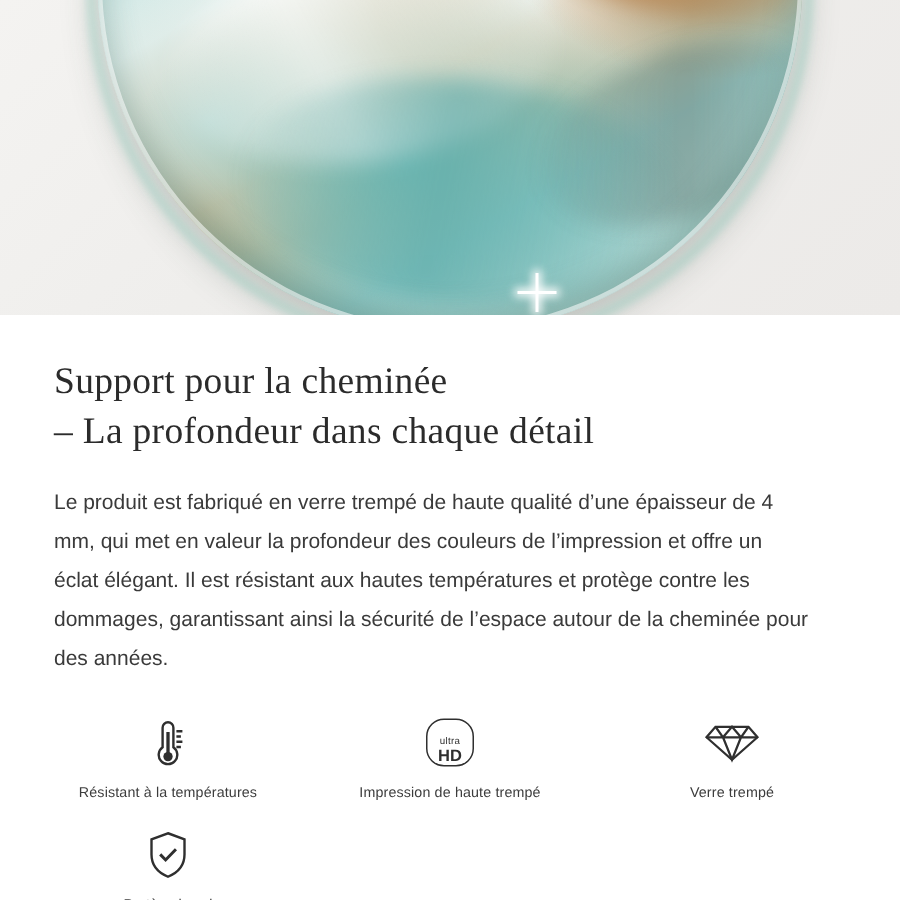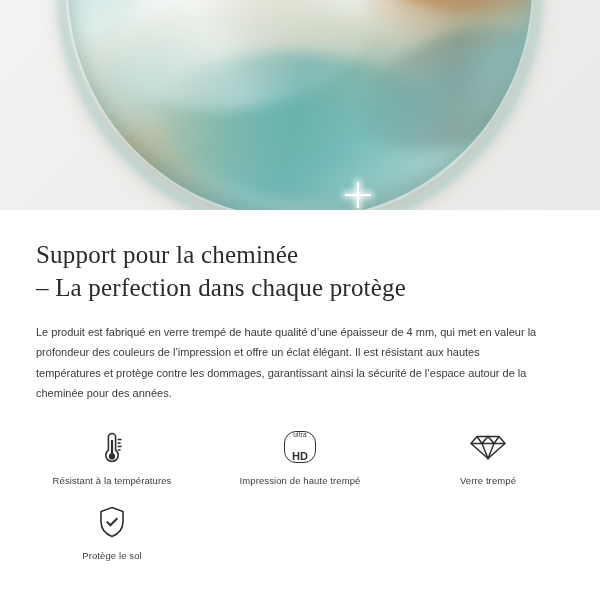--- a/index.html
+++ b/index.html
@@ -131,21 +131,21 @@
     font-family: "Liberation Serif", serif;
     font-weight: 400;
     font-size: 25px;
     line-height: 1.32;
     color: #2b2b2b;
     letter-spacing: .2px;
   }
   h1.title .line2 { display: block; }
   p.desc {
     margin: 18px 0 0 0;
-    font-size: 11px;
+    font-size: 14px;
     line-height: 1.85;
     color: #3a3a3a;
     max-width: 505px;
   }
 
   
   .features {
     margin-top: 22px;
     padding: 0 18px;
     display: grid;
@@ -172,21 +172,21 @@
     letter-spacing: .1px;
   }
   .ultrahd {
     width: 30px;
     height: 30px;
     border: 1.6px solid #2f2f2f;
     border-radius: 12px;
     display: flex;
     flex-direction: column;
     align-items: center;
-    justify-content: space-between;
+    justify-content: flex-end;
     line-height: 1;
   }
   .ultrahd .u-top {
     font-size: 6.5px;
     letter-spacing: .2px;
     color: #2f2f2f;
   }
   .ultrahd .u-bot {
     font-size: 11px;
     font-weight: bold;
@@ -209,21 +209,21 @@
       <div class="marble-vein v5"></div>
       <div class="disc-rim"></div>
     </div>
     <div class="disc-edge-glow" style="left:50%;top:-250px;transform:translateX(-50%);width:474px;height:474px;"></div>
     <div class="sparkle"></div>
   </div>
 
   <div class="content">
     <h1 class="title">
       <span>Support pour la cheminée</span>
-      <span class="line2">– La perfection dans chaque protège</span>
+      <span class="line2">– La profondeur dans chaque détail</span>
     </h1>
     <p class="desc">Le produit est fabriqué en verre trempé de haute qualité d’une épaisseur de 4 mm, qui met en valeur la profondeur des couleurs de l’impression et offre un éclat élégant. Il est résistant aux hautes températures et protège contre les dommages, garantissant ainsi la sécurité de l’espace autour de la cheminée pour des années.</p>
   </div>
 
   <div class="features">
 
     <div class="feature">
       <div class="icon-wrap">
         <svg width="34" height="38" viewBox="0 0 34 38" fill="none" stroke="#2f2f2f" stroke-width="1.6">
           <path d="M17 5.5a3.6 3.6 0 0 1 3.6 3.6v13.1a6.2 6.2 0 1 1-7.2 0V9.1A3.6 3.6 0 0 1 17 5.5z"></path>

